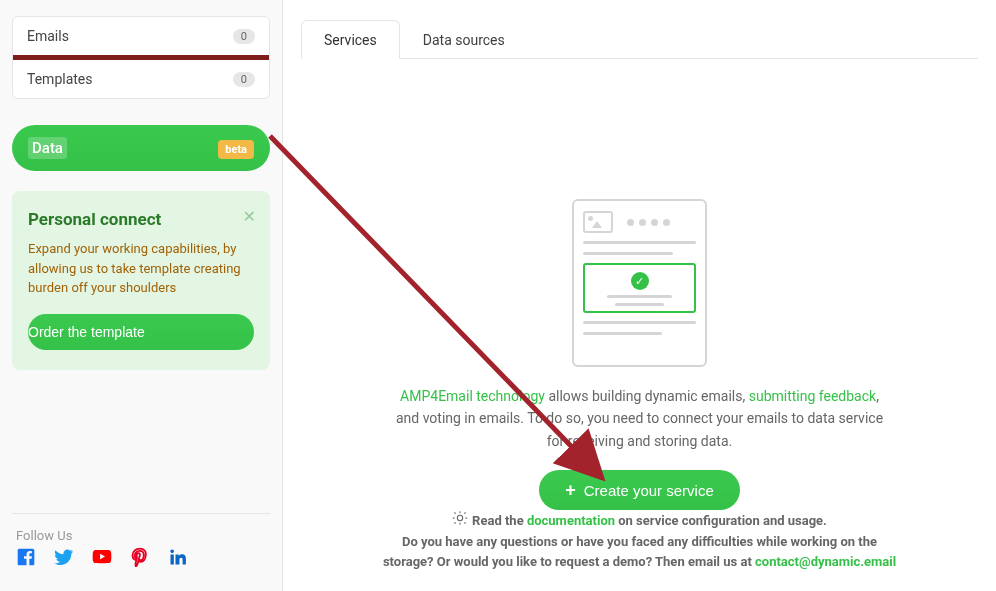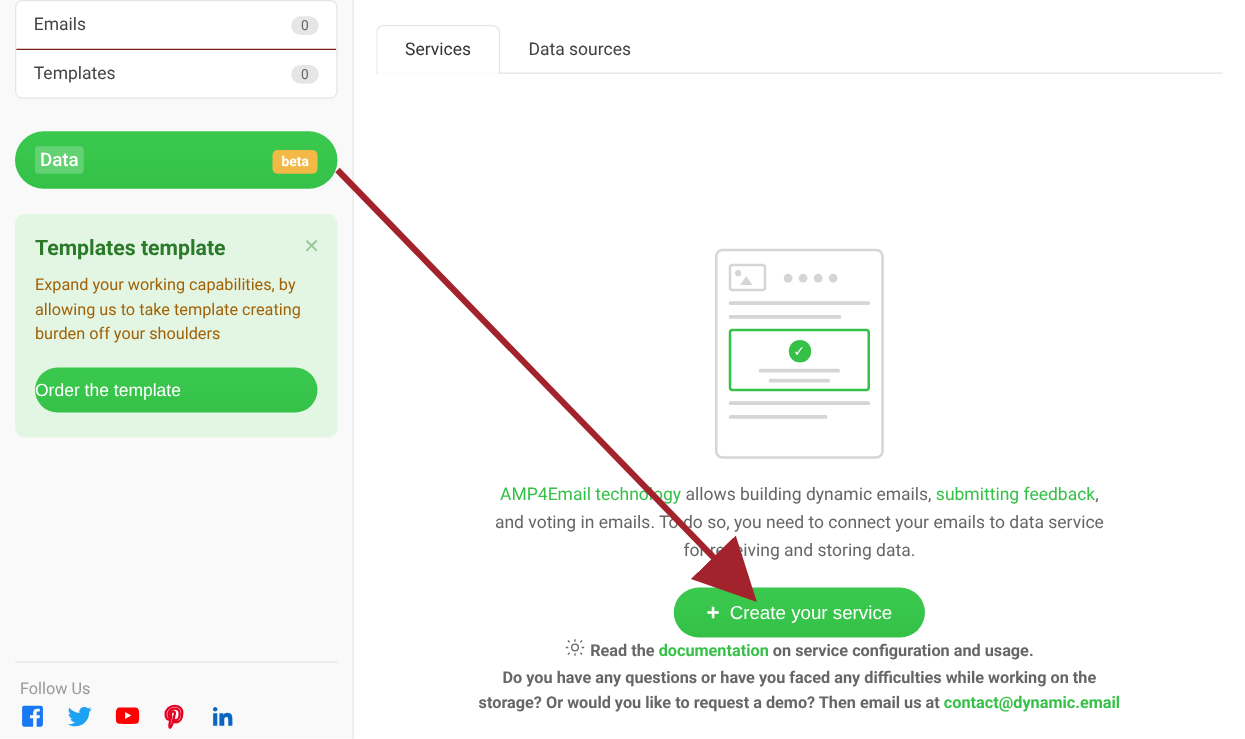--- a/index.html
+++ b/index.html
@@ -1,20 +1,20 @@
 <!DOCTYPE html>
 <html><head>
 <meta charset="utf-8">
 <style>
 * { box-sizing: border-box; margin: 0; padding: 0; }
 body { font-family: -apple-system, BlinkMacSystemFont, "Segoe UI", Roboto, Arial, sans-serif; background: #fff; width: 996px; height: 591px; overflow: hidden; position: relative; }
-.sidebar { width: 283px; height: 591px; background: #f9f9f9; border-right: 1px solid #e5e5e5; padding: 0 12px; position: absolute; left: 0; top: 0; display: flex; flex-direction: column; }
+.sidebar { width: 283px; height: 591px; background: #f9f9f9; border-right: 1px solid #e5e5e5; padding: 16px 12px; position: absolute; left: 0; top: 0; display: flex; flex-direction: column; }
 .nav-card { background: #fff; border: 1px solid #e5e5e5; border-radius: 6px; margin-bottom: 8px; overflow: hidden; }
 .nav-item { display: flex; align-items: center; justify-content: space-between; padding: 11px 14px; color: #444; cursor: pointer; font-size: 14px; }
-.nav-item + .nav-item { border-top: 1px solid #7f1d1d; }
+.nav-item + .nav-item { border-top: 5px solid #7f1d1d; }
 .count-badge { background: #e6e6e6; color: #666; font-size: 11px; border-radius: 10px; padding: 1px 8px; min-width: 20px; text-align: center; }
 .data-pill { background: linear-gradient(#3ac94e,#35c148); color: #fff; border-radius: 24px; padding: 12px 16px; display: flex; align-items: flex-end; justify-content: space-between; margin: 18px 0 20px; cursor: pointer; }
 .data-pill .lbl { font-size: 15px; font-weight: 500; background: rgba(255,255,255,0.22); padding: 2px 4px; border-radius: 3px; }
 .beta-tag { background: #f3b947; color: #fff; font-size: 11px; font-weight: 700; border-radius: 4px; padding: 3px 7px; }
 .promo { background: #e3f6e3; border-radius: 8px; padding: 18px 16px 20px; position: relative; }
 .promo h3 { color: #2a7a2a; font-size: 17px; font-weight: 700; margin-bottom: 10px; }
 .promo .close-x { position: absolute; right: 14px; top: 16px; color: #9ac79a; font-size: 16px; cursor: pointer; }
 .promo p { color: #a16207; font-size: 13px; line-height: 1.5; margin-bottom: 16px; }
 .order-btn { display: block; width: 100%; background: linear-gradient(#3ac94e,#35c148); color: #fff; border: none; border-radius: 22px; padding: 10px 0; font-size: 14px; cursor: pointer; text-align: left; }
 .follow { margin-top: auto; padding: 14px 4px 4px; border-top: 1px solid #e5e5e5; }
@@ -61,21 +61,21 @@
     </div>
   </div>
 
   <div class="data-pill">
     <span class="lbl">Data</span>
     <span class="beta-tag">beta</span>
   </div>
 
   <div class="promo">
     <span class="close-x">✕</span>
-    <h3>Templates template</h3>
+    <h3>Personal connect</h3>
     <p>Expand your working capabilities, by allowing us to take template creating burden off your shoulders</p>
     <button class="order-btn">Order the template</button>
   </div>
 
   <div class="follow">
     <div class="ttl">Follow Us</div>
     <div class="socials">
       <a><svg viewBox="0 0 24 24" fill="#1877f2">
             <path d="M22 4v16c0 1.1-.9 2-2 2h-4v-8h2.7l.4-3H16v-2c0-.9.2-1.5 1.5-1.5H19V5c-.3 0-1.3-.1-2.4-.1-2.4 0-4 1.5-4 4.1V11h-3v3h3v8H4c-1.1 0-2-.9-2-2V4c0-1.1.9-2 2-2h16c1.1 0 2 .9 2 2z"></path>
           </svg></a>

